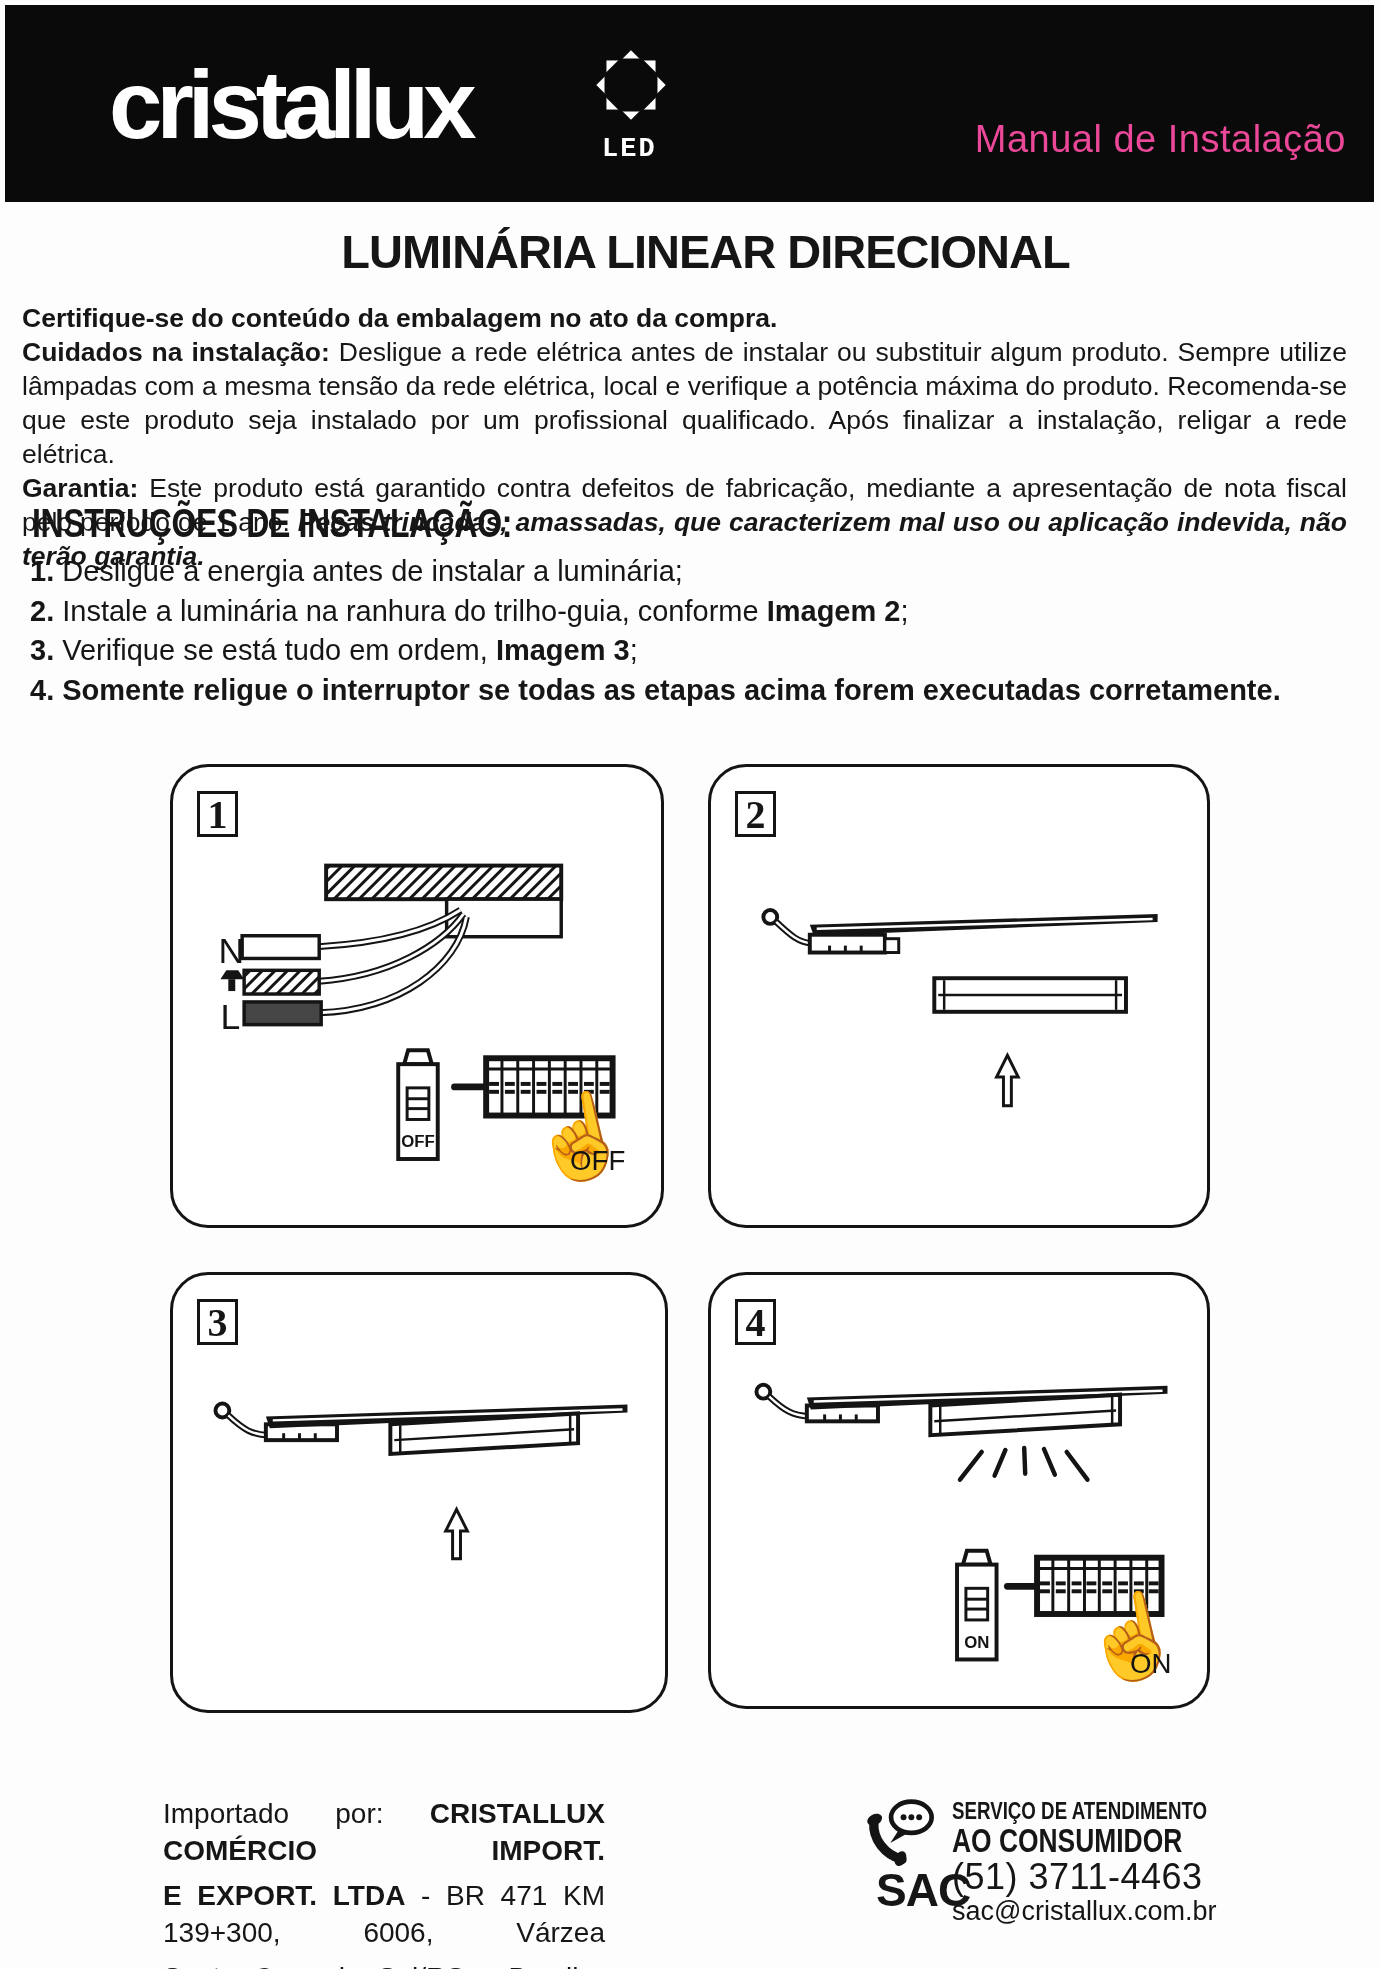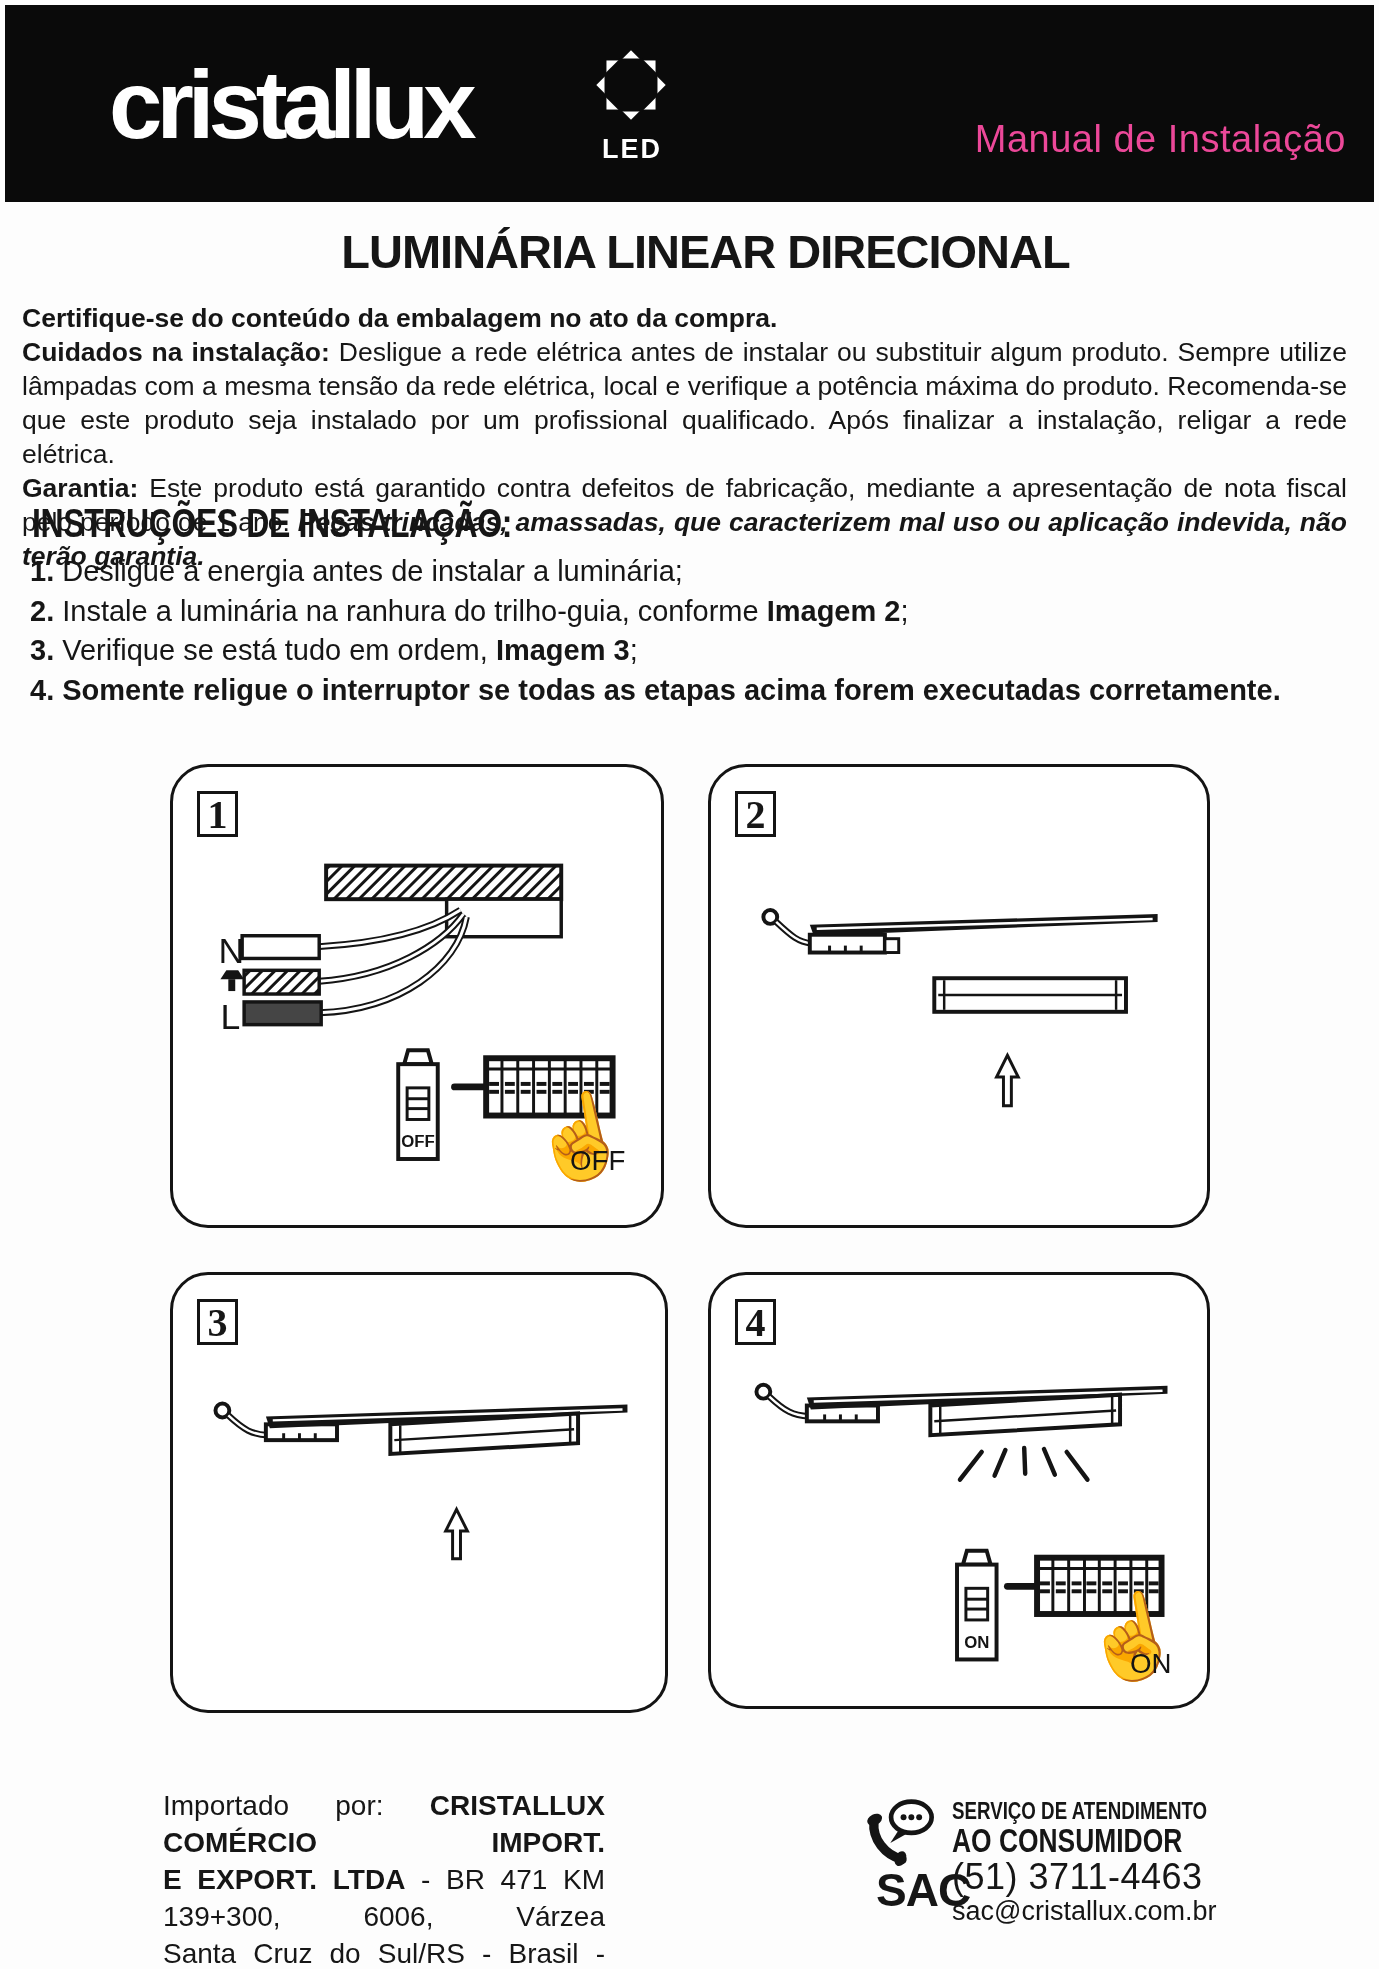--- a/index.html
+++ b/index.html
@@ -15,21 +15,21 @@
     background:#0a0a0a; color:#ffffff;
   }
   .brand-text {
     position:absolute; left:104px; top:52px;
     font-size:96px; font-weight:bold; letter-spacing:-6px; line-height:1;
     color:#ffffff;
   }
   .brand-icon { position:absolute; left:580px; top:34px; width:92px; height:92px; }
   .brand-led {
     position:absolute; left:597px; top:129px;
-    font-size:27px; font-weight:bold; letter-spacing:2px; color:#fff;
+    font-size:27px; font-weight:bold; letter-spacing:2px; color:#fff;font-family:Liberation Mono, monospace;
   }
   .doc-title {
     position:absolute; right:28px; top:113px;
     font-size:38px; font-weight:normal; color:#ec4899; letter-spacing:0.5px;
   }
   
   .page-title {
     position:absolute; left:16px; top:224px; width:100%;
     text-align:center; font-size:47px; font-weight:bold; letter-spacing:-1px;
   }
@@ -64,21 +64,21 @@
     font-family:"Liberation Serif", serif; font-size:40px; font-weight:bold;
     background:#fff; z-index:2;
   }
   .fig svg.art { position:absolute; left:0; top:0; width:100%; height:100%; }
   svg text { font-family:"Liberation Sans", sans-serif; fill:#141414; }
   
   .footer-left {
     position:absolute; left:163px; top:1787px; width:442px;
     font-size:28px; line-height:37px;
   }
-  .footer-left .jline { text-align:justify; text-align-last:justify; }
+  .footer-left .jline { text-align:justify; text-align-last:justify;margin-top:8px; }
   .footer-left b { font-weight:bold; }
   .sac-icon { position:absolute; left:856px; top:1797px; width:92px; height:78px; }
   .sac-label {
     position:absolute; left:860px; top:1863px;
     font-size:46px; font-weight:bold; letter-spacing:-1px;margin-left:16px;
   }
   .sac-col { position:absolute; left:952px; top:1798px; width:260px; }
   .sac-line1 {
     font-size:24px; font-weight:bold; transform:scaleX(0.78);
     transform-origin:left center; white-space:nowrap; line-height:26px;

